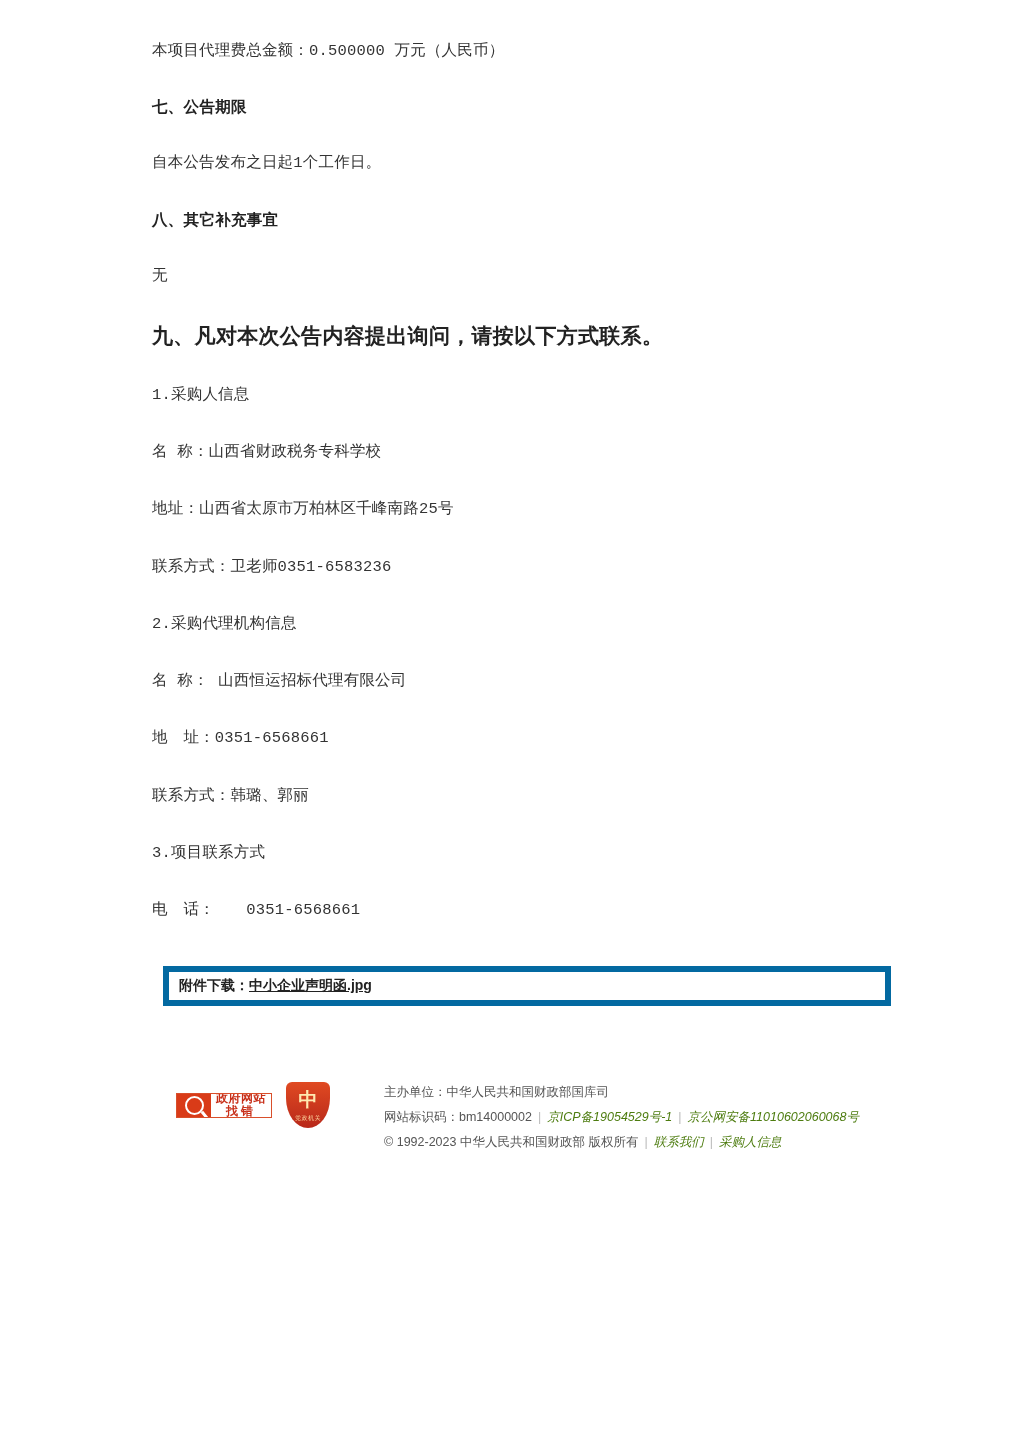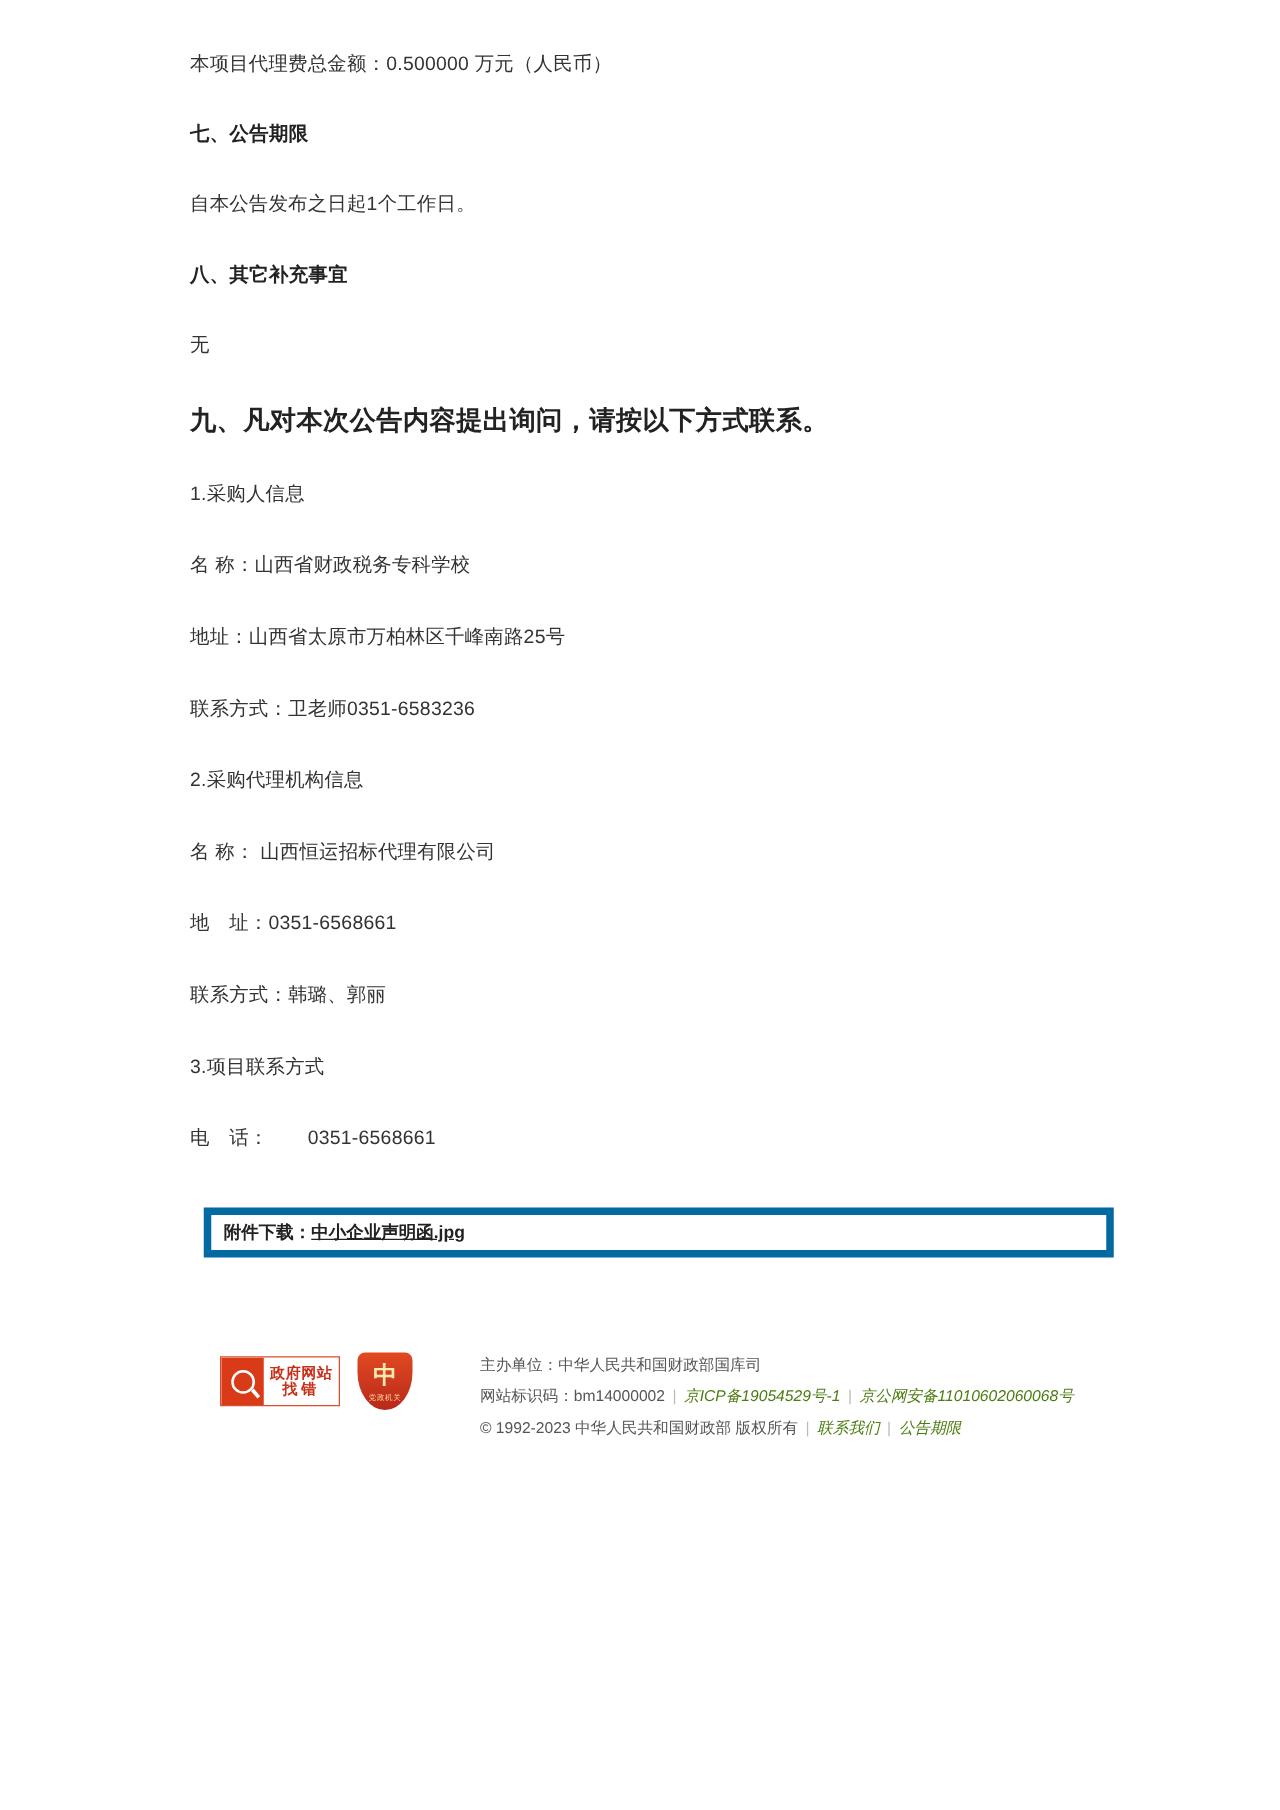--- a/index.html
+++ b/index.html
@@ -19,20 +19,21 @@
     width: 1024px;
     height: 1448px;
     position: relative;
     box-sizing: border-box;
   }
   .content {
     position: absolute;
     left: 152px;
     top: 40px;
     width: 740px;
+    font-family: Liberation Mono, monospace;
   }
   .para {
     font-size: 15.5px;
     line-height: 1.5;
     color: #333333;
     margin: 0 0 34px 0;
     letter-spacing: 0.2px;
   }
   .heading {
     font-size: 15.5px;
@@ -82,21 +83,21 @@
   .footer-logos {
     position: absolute;
     left: 176px;
     top: 12px;
     display: flex;
     align-items: center;
     gap: 14px;
   }
   .logo-gov {
     width: 96px;
-    height: 40px;
+    height: 25px;
     background: #ffffff;
     border: 1px solid #d94f2b;
     position: relative;
     display: flex;
     align-items: center;
     box-sizing: border-box;
     overflow: hidden;
   }
   .logo-gov .lens {
     width: 34px;
@@ -249,18 +250,18 @@
     </div>
 
     <div class="footer-text">
       <div>
         <span>主办单位：</span><span>中华人民共和国财政部国库司</span>
       </div>
       <div>
         <span>网站标识码：</span><span>bm14000002</span><span class="sep">|</span><a>京ICP备19054529号-1</a><span class="sep">|</span><a>京公网安备11010602060068号</a>
       </div>
       <div>
-        <span>© 1992-2023 中华人民共和国财政部 版权所有</span><span class="sep">|</span><a>联系我们</a><span class="sep">|</span><a>公告期限</a>
+        <span>© 1992-2023 中华人民共和国财政部 版权所有</span><span class="sep">|</span><a>联系我们</a><span class="sep">|</span><a>采购人信息</a>
       </div>
     </div>
   </div>
 
 </div>
 
 </body></html>

